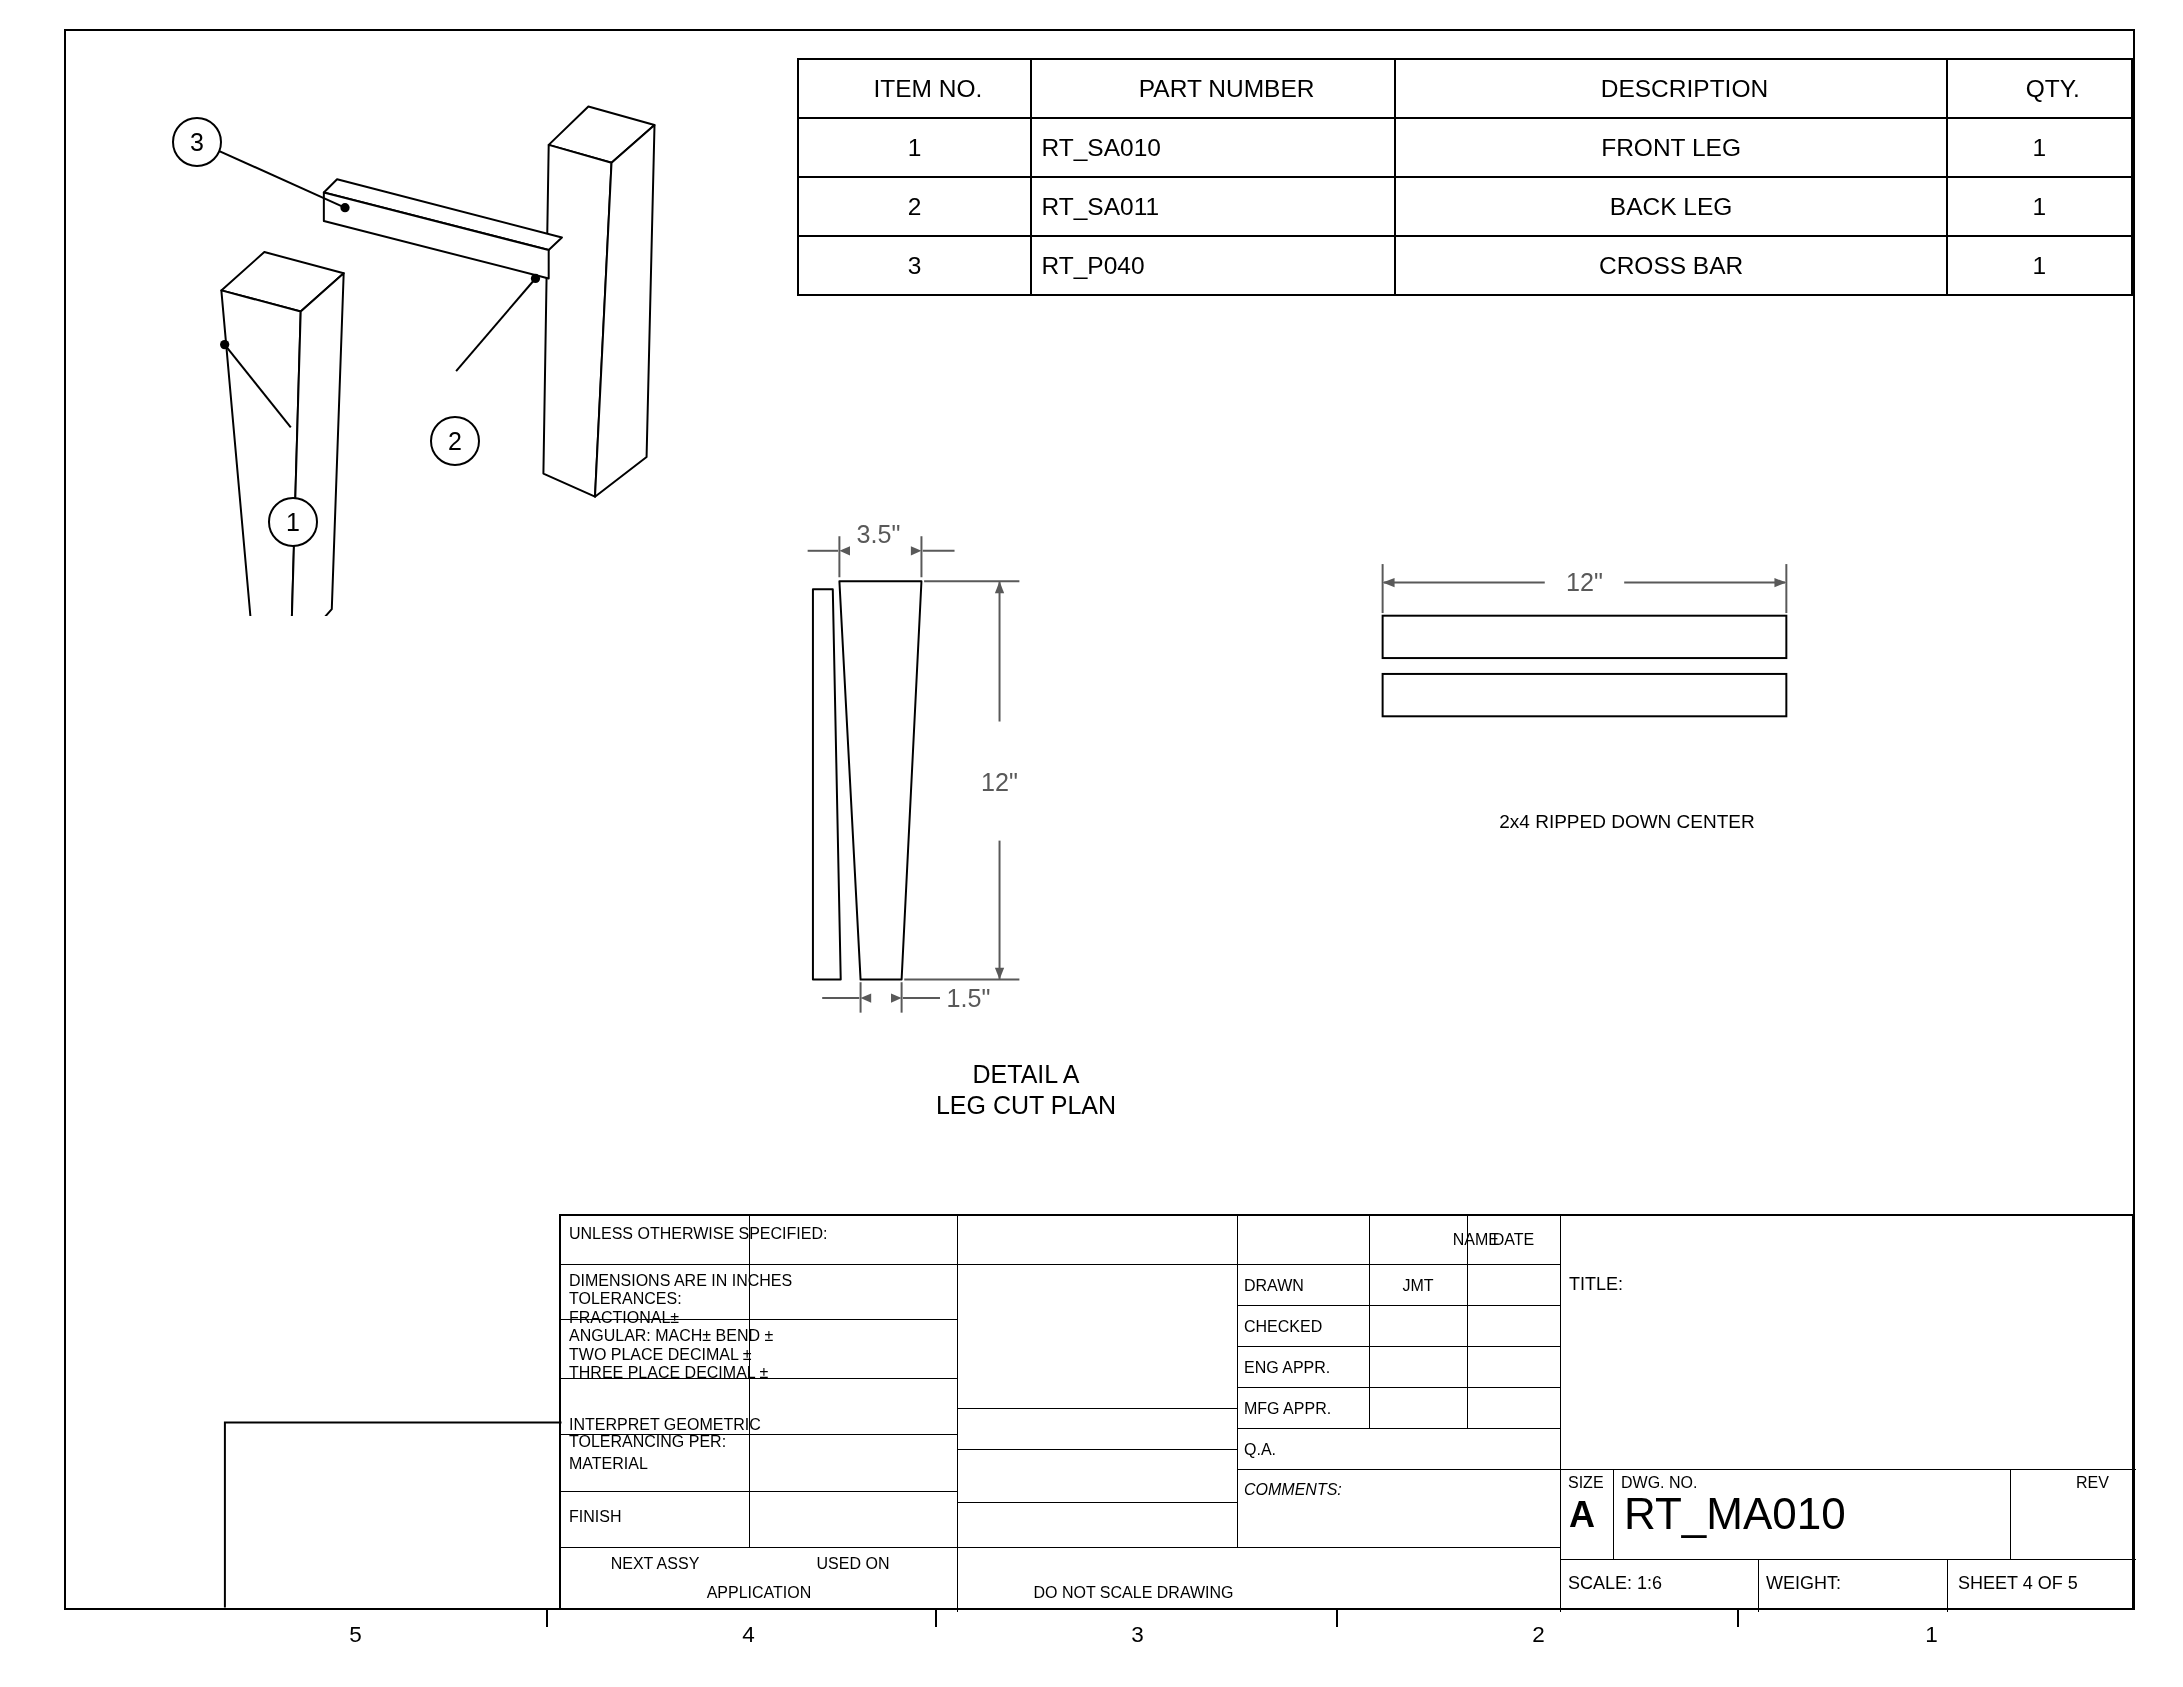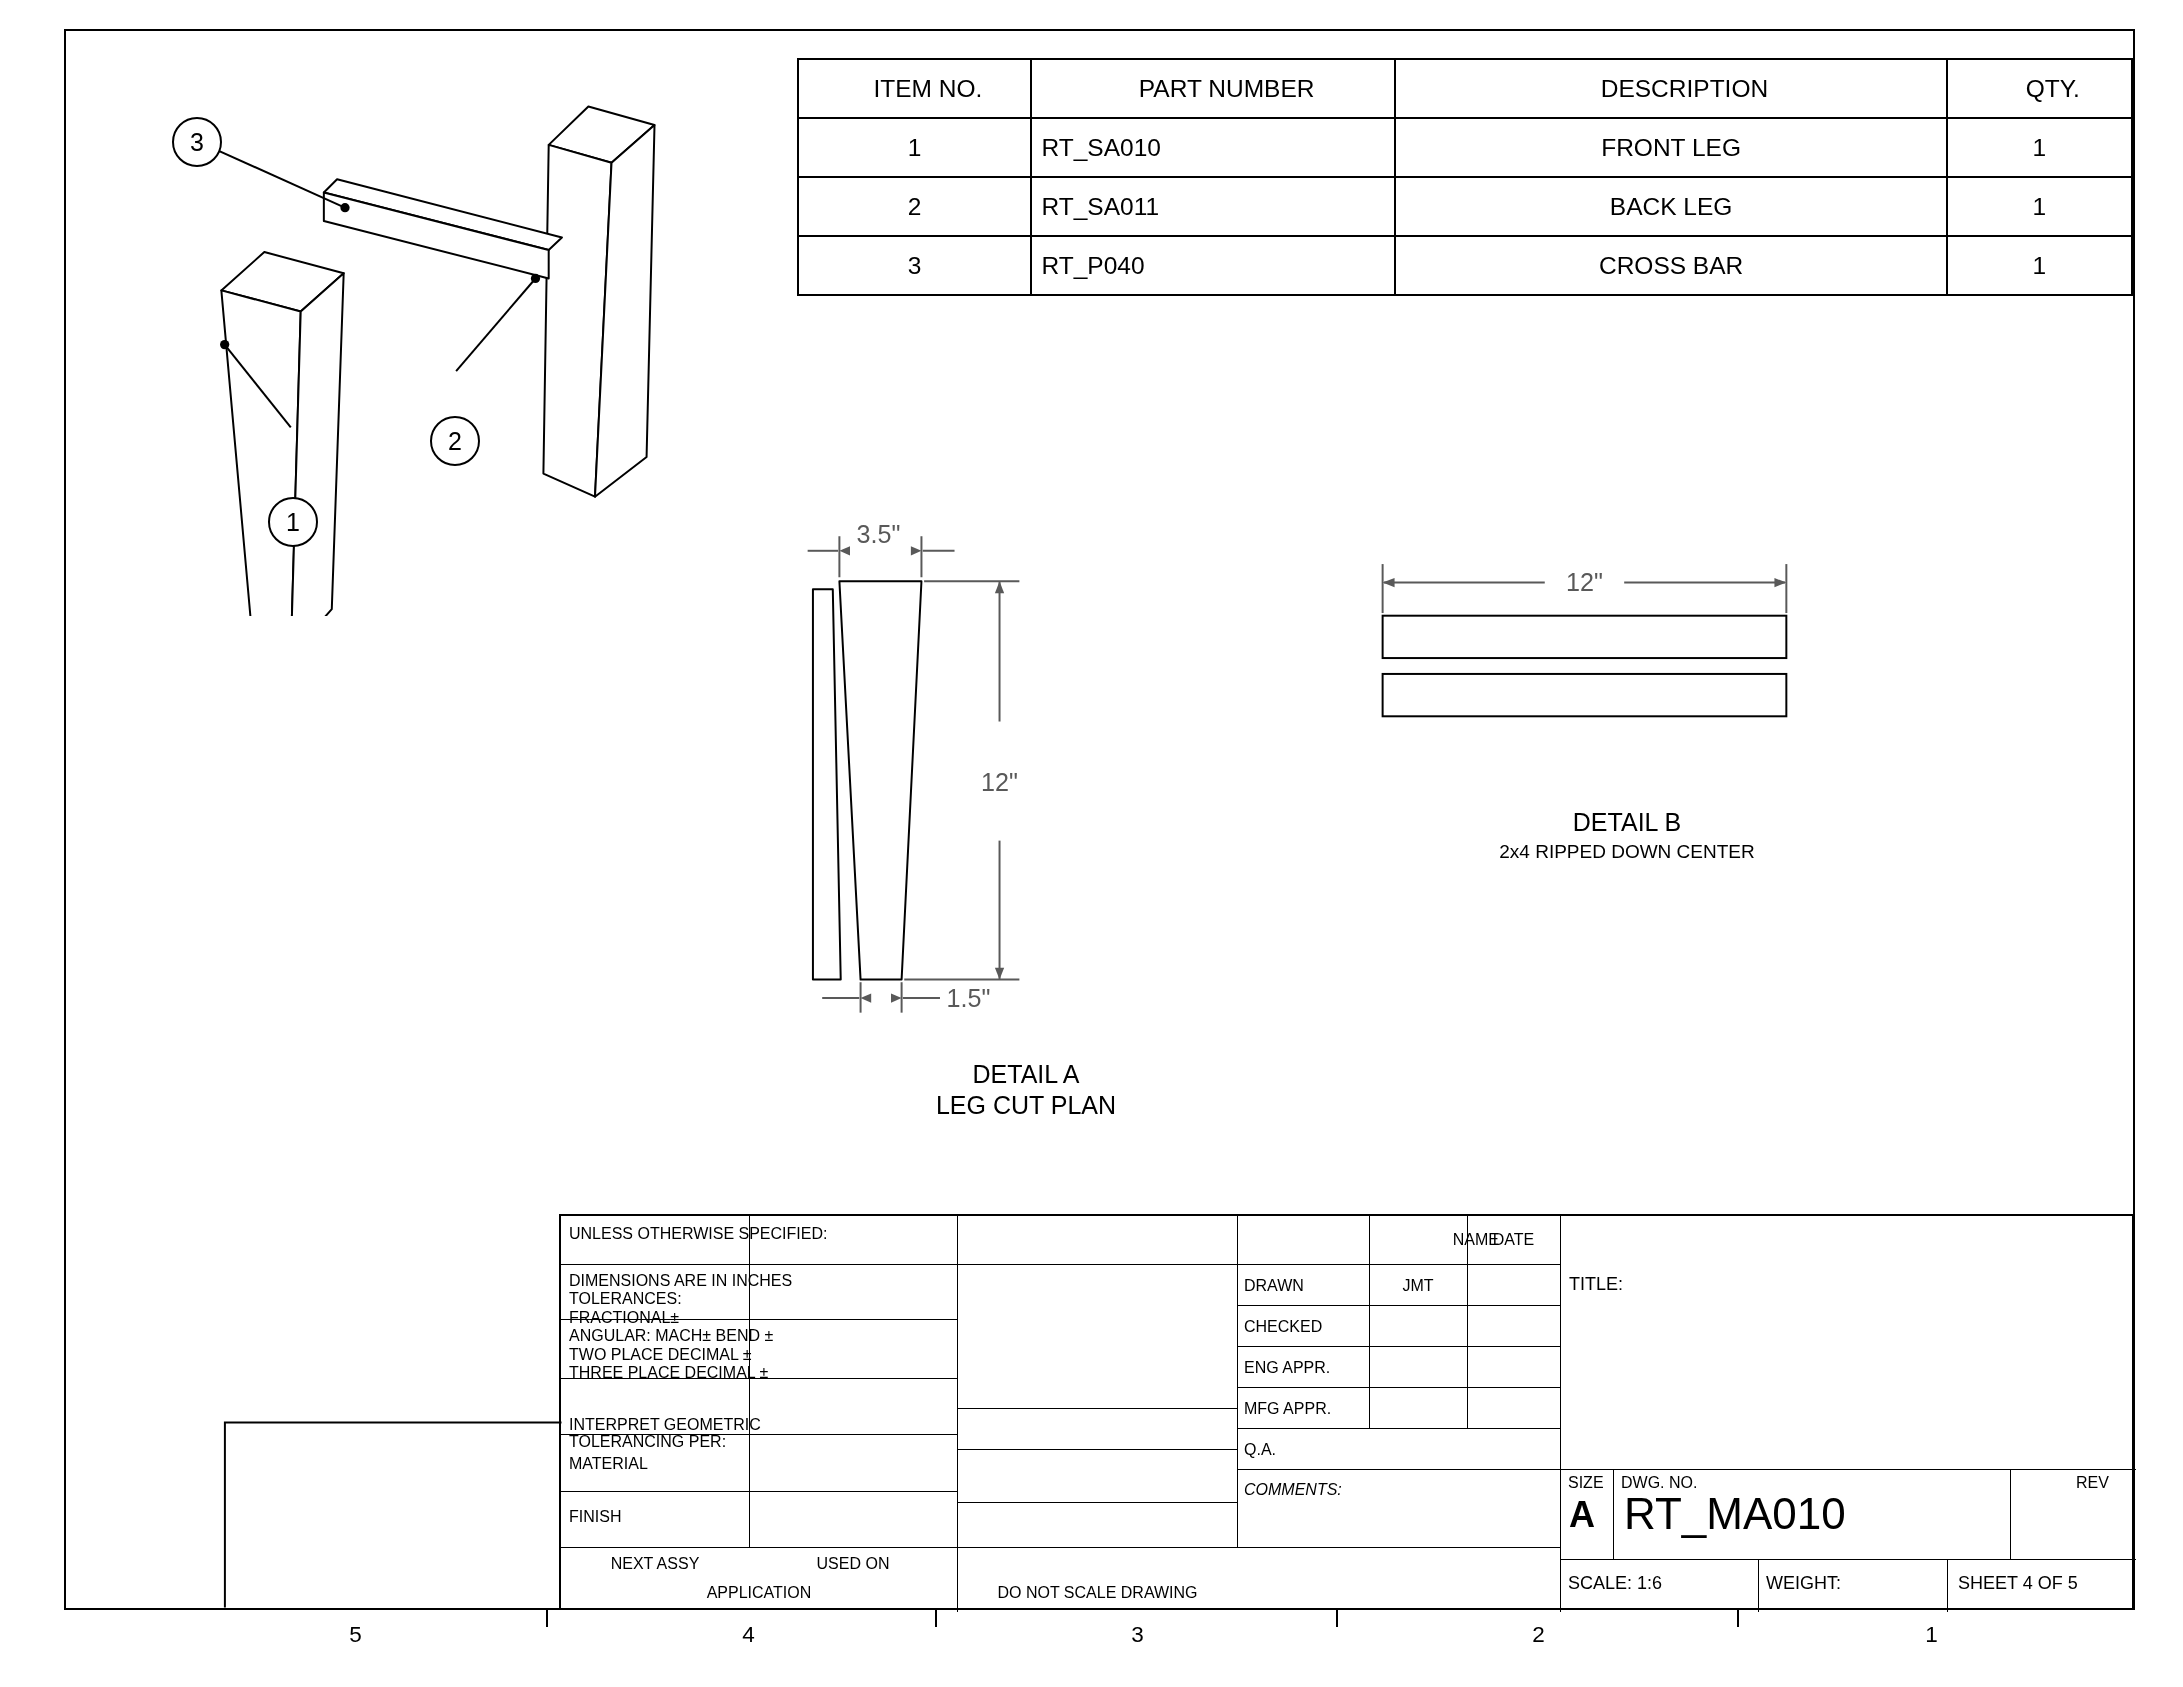--- a/index.html
+++ b/index.html
@@ -320,21 +320,20 @@
         <line x1="375" y1="40" x2="618" y2="40"></line>
       </g>
       <g fill="#595959" stroke="none">
         <polygon points="10,40 28,33 28,47"></polygon>
         <polygon points="620,40 602,33 602,47"></polygon>
       </g>
       <text class="dimtext" x="315" y="53" text-anchor="middle">12"</text>
     </svg>
   </div>
   <div class="detailB-cap">
-    <div>DETAIL B</div>
     <div class="small">2x4 RIPPED DOWN CENTER</div>
   </div>
 
   <div class="tb">
 
     <div class="vline" style="left:188px; top:0; height:331px;"></div>
     <div class="vline" style="left:396px; top:0; height:396px;"></div>
     <div class="vline" style="left:676px; top:0; height:331px;"></div>
     <div class="vline" style="left:808px; top:0; height:212px;"></div>
     <div class="vline" style="left:906px; top:0; height:212px;"></div>
@@ -376,21 +375,21 @@
     <div class="tb-sm" style="left:8px; top:200px;">INTERPRET GEOMETRIC</div>
     <div class="tb-sm" style="left:8px; top:217px;">TOLERANCING PER:</div>
     <div class="tb-sm" style="left:8px; top:239px;">MATERIAL</div>
     <div class="tb-sm" style="left:8px; top:292px;">FINISH</div>
 
     <div style="position:absolute; left:396px; top:0; width:281px; height:331px; pointer-events:none;"></div>
 
     <div class="tb-sm ctr" style="left:0; top:339px; width:188px; text-align:center;">NEXT ASSY</div>
     <div class="tb-sm ctr" style="left:188px; top:339px; width:208px; text-align:center;">USED ON</div>
     <div class="tb-sm ctr" style="left:0; top:368px; width:396px; text-align:center;">APPLICATION</div>
-    <div class="tb-sm ctr" style="left:396px; top:368px; width:281px; text-align:center;">DO NOT SCALE DRAWING</div>
+    <div class="tb-sm ctr" style="left:396px; top:368px; width:281px; text-align:center;padding-left:36px;">DO NOT SCALE DRAWING</div>
 
     <div class="tb-sm ctr" style="left:840px; top:14.6px; width:98px; text-align:right;">NAME</div>
     <div class="tb-sm ctr" style="left:906px; top:14.6px; width:93px; text-align:center;">DATE</div>
 
     <div class="tb-sm" style="left:683px; top:61px;">DRAWN</div>
     <div class="tb-sm ctr" style="left:808px; top:61px; width:98px; text-align:center;">JMT</div>
     <div class="tb-sm" style="left:683px; top:102px;">CHECKED</div>
     <div class="tb-sm" style="left:683px; top:143px;">ENG APPR.</div>
     <div class="tb-sm" style="left:683px; top:184px;">MFG APPR.</div>
     <div class="tb-sm" style="left:683px; top:225px;">Q.A.</div>

